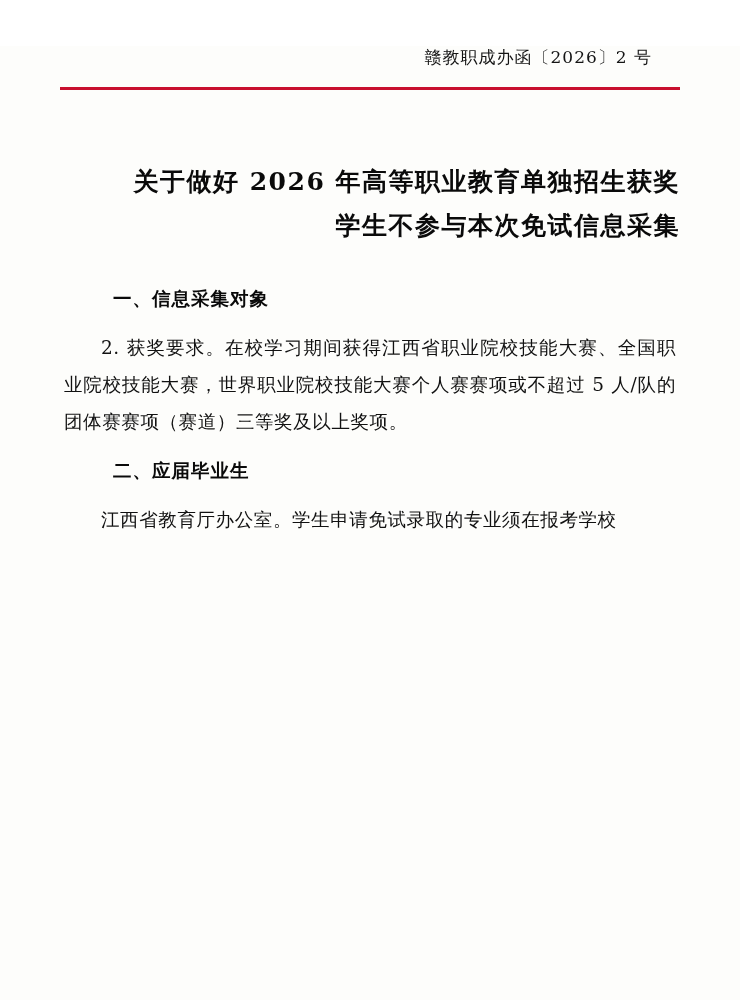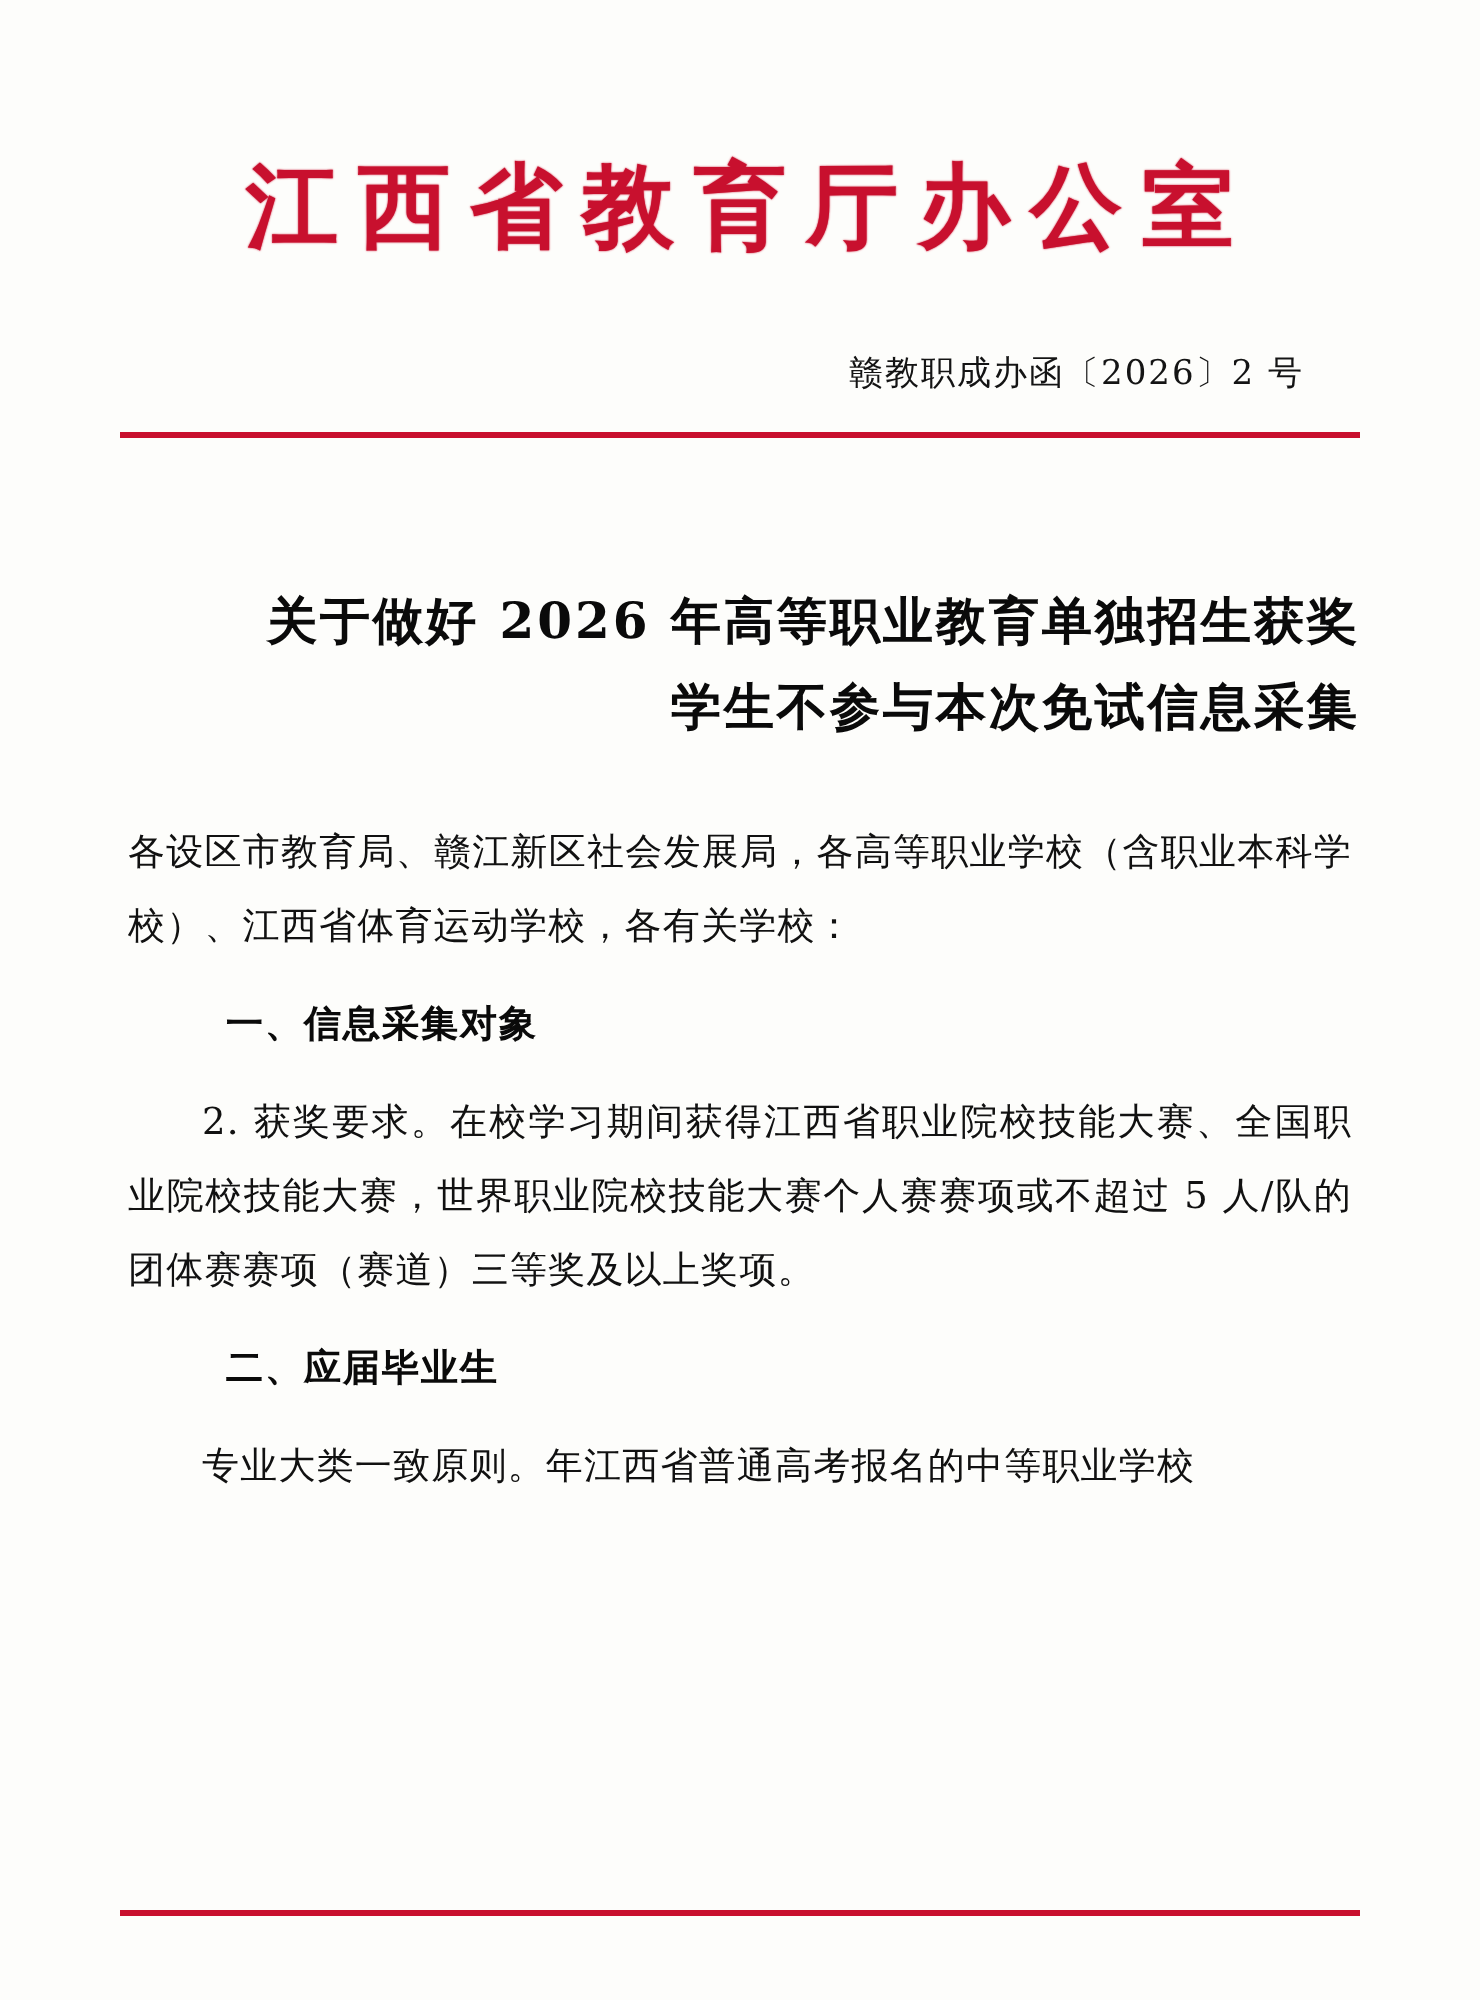--- a/index.html
+++ b/index.html
@@ -98,39 +98,35 @@
     bottom: 42px;
     height: 3px;
     background: #c8102e;
   }
 </style>
 </head>
 <body>
 
 <div class="page">
 
-  <div class="masthead">
-    <div class="masthead-title">江西省教育厅办公室</div>
-  </div>
 
   <div class="doc-number-row">
     <span class="doc-number">赣教职成办函〔2026〕2 号</span>
   </div>
 
   <div class="red-rule"></div>
 
   <div class="title-block">
     <div class="doc-title-line">关于做好 2026 年高等职业教育单独招生获奖</div>
     <div class="doc-title-line">学生不参与本次免试信息采集</div>
   </div>
 
   <div class="body-block">
-    <p class="para">各设区市教育局、赣江新区社会发展局，各高等职业学校（含职业本科学校）、江西省体育运动学校，各有关学校：</p>
 
     <p class="section-heading">一、信息采集对象</p>
     <p class="para indent">2. 获奖要求。在校学习期间获得江西省职业院校技能大赛、全国职业院校技能大赛，世界职业院校技能大赛个人赛赛项或不超过 5 人/队的团体赛赛项（赛道）三等奖及以上奖项。</p>
 
     <p class="section-heading">二、应届毕业生</p>
-    <p class="para indent">专业大类一致原则。年江西省普通高考报名的中等职业学校</p>
+    <p class="para indent">江西省教育厅办公室。学生申请免试录取的专业须在报考学校</p>
   </div>
 
   <div class="bottom-rule"></div>
 </div>
 
 </body></html>

